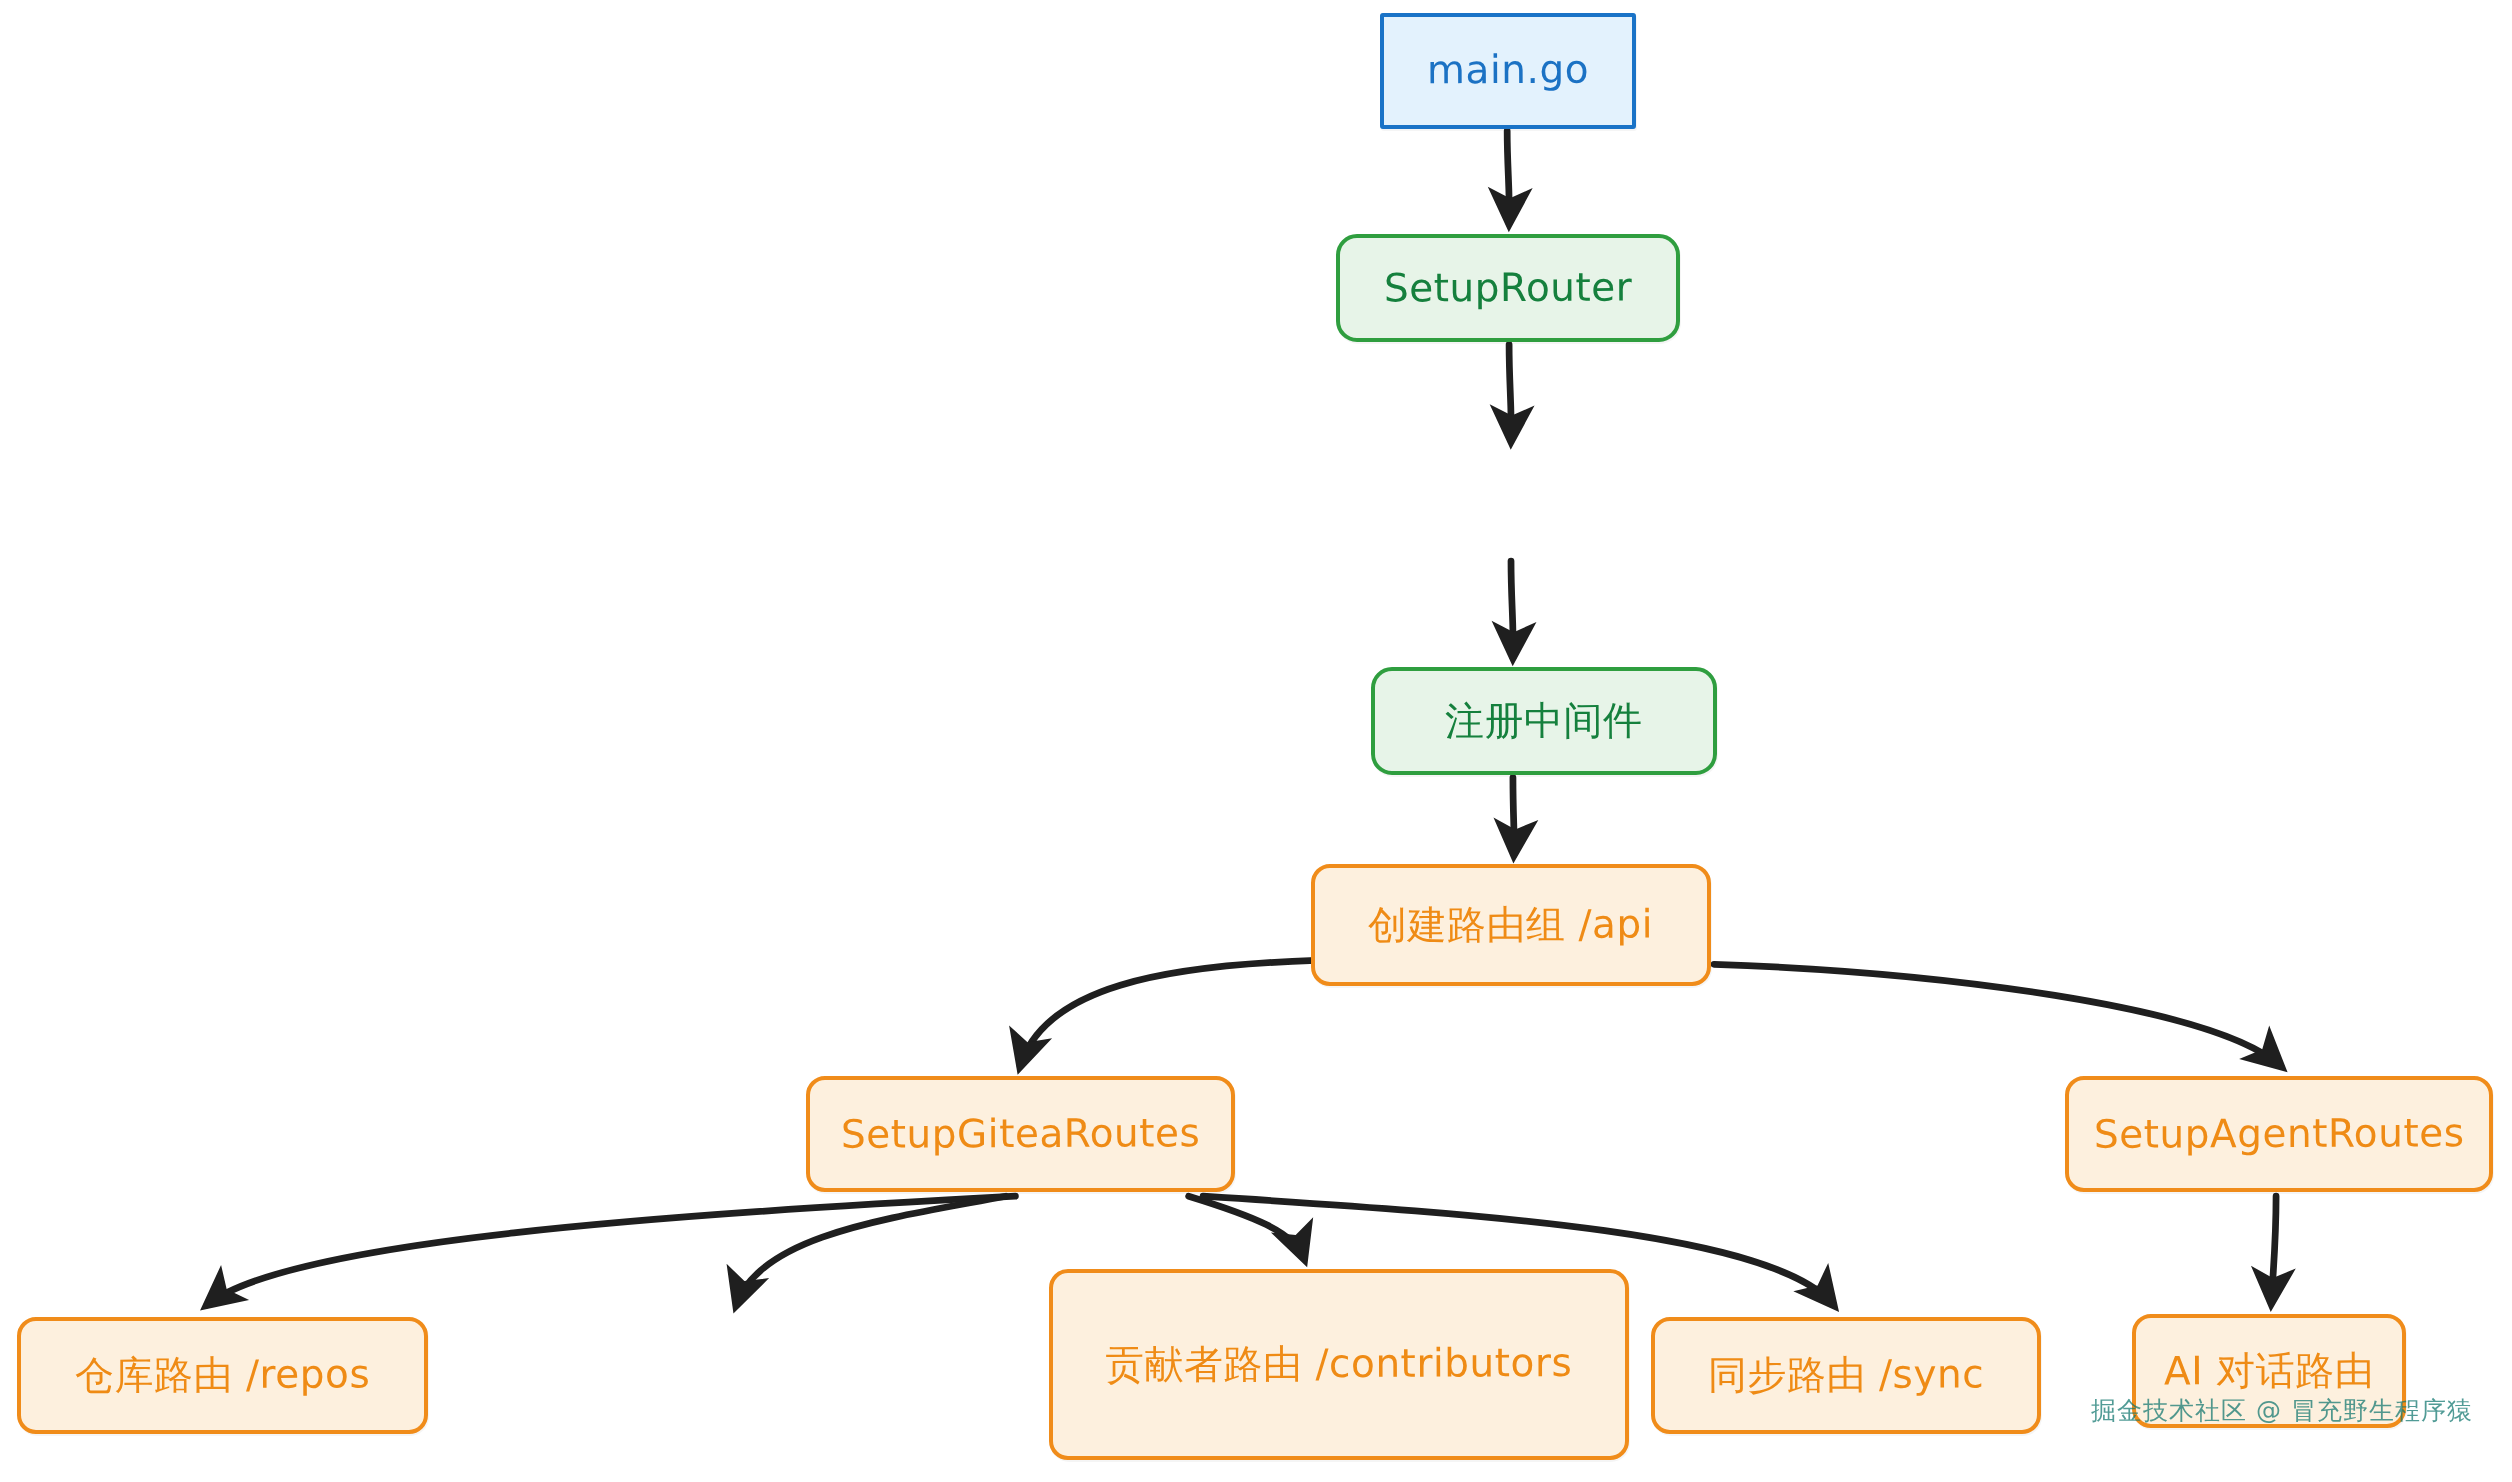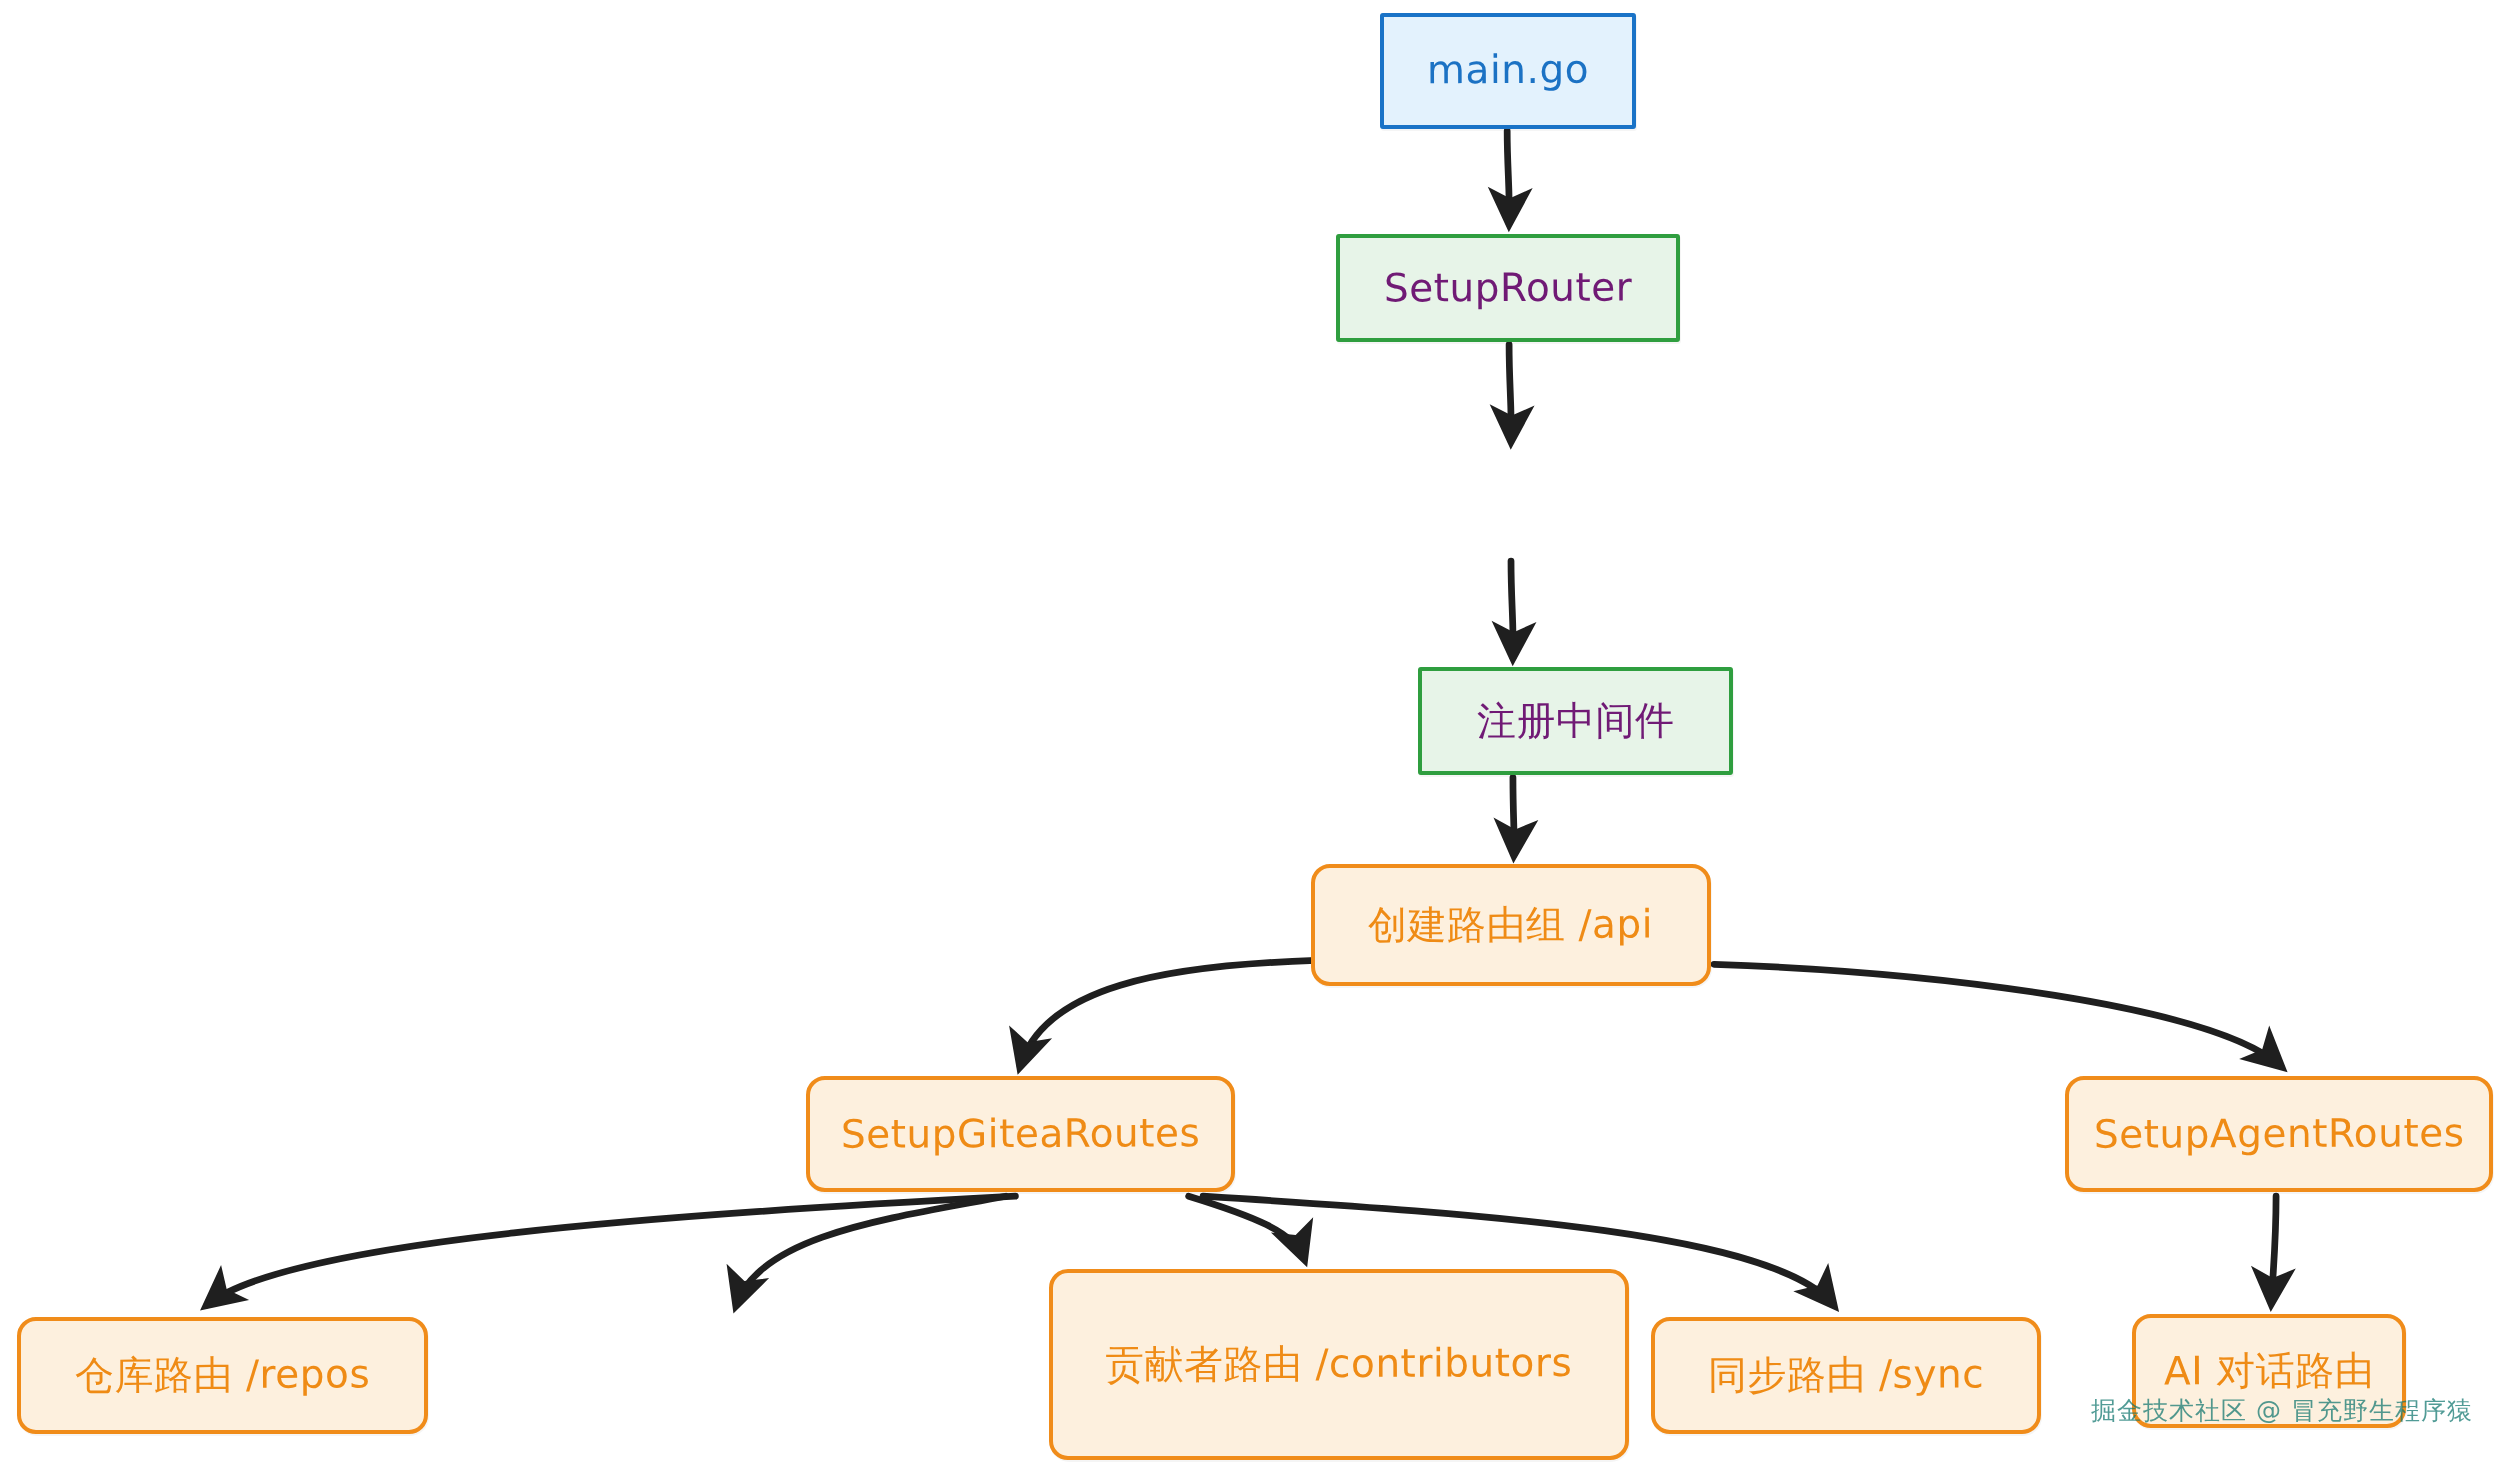--- a/index.html
+++ b/index.html
@@ -47,32 +47,33 @@
     transform: rotate(-0.25deg);
   }
   .node.blue {
     background: #e3f2fd;
     border-color: #1a73c7;
     color: #1b72c4;
   }
   .node.green {
     background: #e7f4e8;
     border-color: #2f9e3f;
-    color: #701a75;
+    color: #15803d;
+    border-radius: 21px;
   }
   .node.orange {
     background: #fdf0de;
     border-color: #f08c1a;
     color: #ef8b15;
     border-radius: 19px;
   }
   .n-main     { left:1380px; top:12.5px;   width:256px;  height:116px; font-size:39px; }
   .n-router   { left:1336px; top:234px;  width:344px;  height:108px; font-size:39px; }
   .n-fiber    { left:1330px; top:450px;  width:366px;  height:108px; font-size:39px; }
-  .n-mw       { left:1418px; top:667px;  width:315px;  height:108px; font-size:39px; }
+  .n-mw       { left:1371px; top:667px;  width:346px;  height:108px; font-size:39px; }
   .n-api      { left:1311px; top:864px;  width:400px;  height:122px; font-size:39px; }
   .n-gitea    { left:806px;  top:1076px; width:429px;  height:116px; font-size:39px; }
   .n-agent    { left:2065px; top:1076px; width:428px;  height:116px; font-size:39px; }
   .n-repos    { left:17.3px;   top:1317px; width:411px;  height:117px; font-size:39px; }
   .n-commits  { left:512px;  top:1317px; width:455px;  height:117px; font-size:39px; }
   .n-contrib  { left:1049px; top:1269px; width:580px;  height:191px; font-size:39px; }
   .n-sync     { left:1651px; top:1317px; width:390px;  height:117px; font-size:39px; }
   .n-ai       { left:2132px; top:1314px; width:274px;  height:114px; font-size:39px; }
   .watermark {
     position: absolute;

